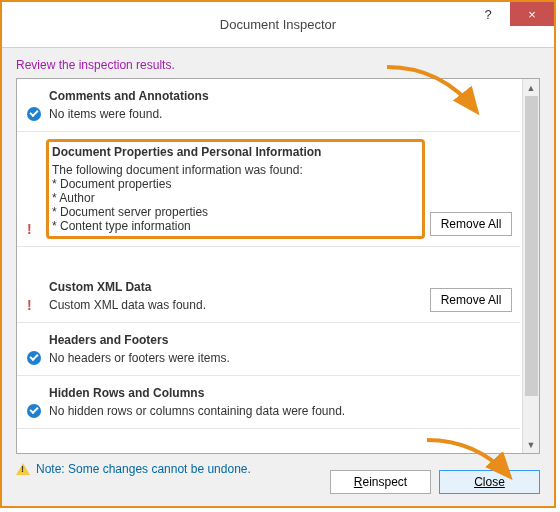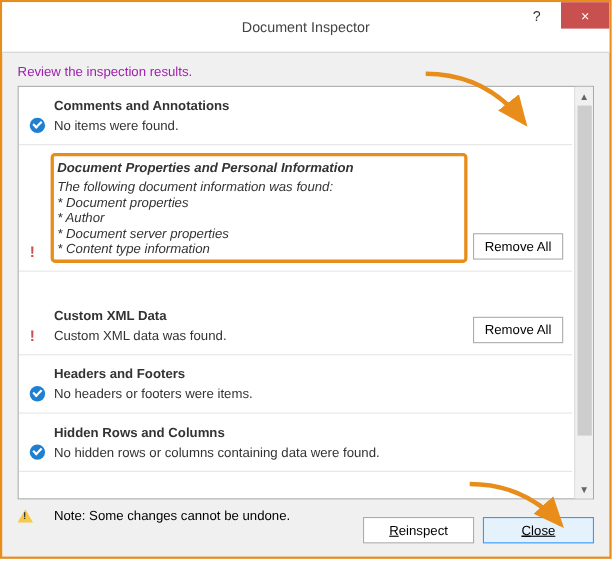--- a/index.html
+++ b/index.html
@@ -146,28 +146,27 @@
     color: #c8504f;
     font-weight: bold;
     font-size: 14px;
     line-height: 14px;
   }
   .highlight-box {
     border: 3px solid #e88c1a;
     border-radius: 4px;
     margin: -3px -3px -3px -3px;
     padding: 3px;
-    font-style: italic;
   }
   .footer-note {
     padding: 8px 14px 0 14px;
     display: flex;
     align-items: center;
-    gap: 19px;
-    color: #000000;
+    gap: 6px;
+    color: #0369a1;
   }
   .warn-tri {
     width: 0; height: 0;
     border-left: 7px solid transparent;
     border-right: 7px solid transparent;
     border-bottom: 12px solid #f7c945;
     position: relative;
   }
   .warn-tri::after {
     content: "!";

